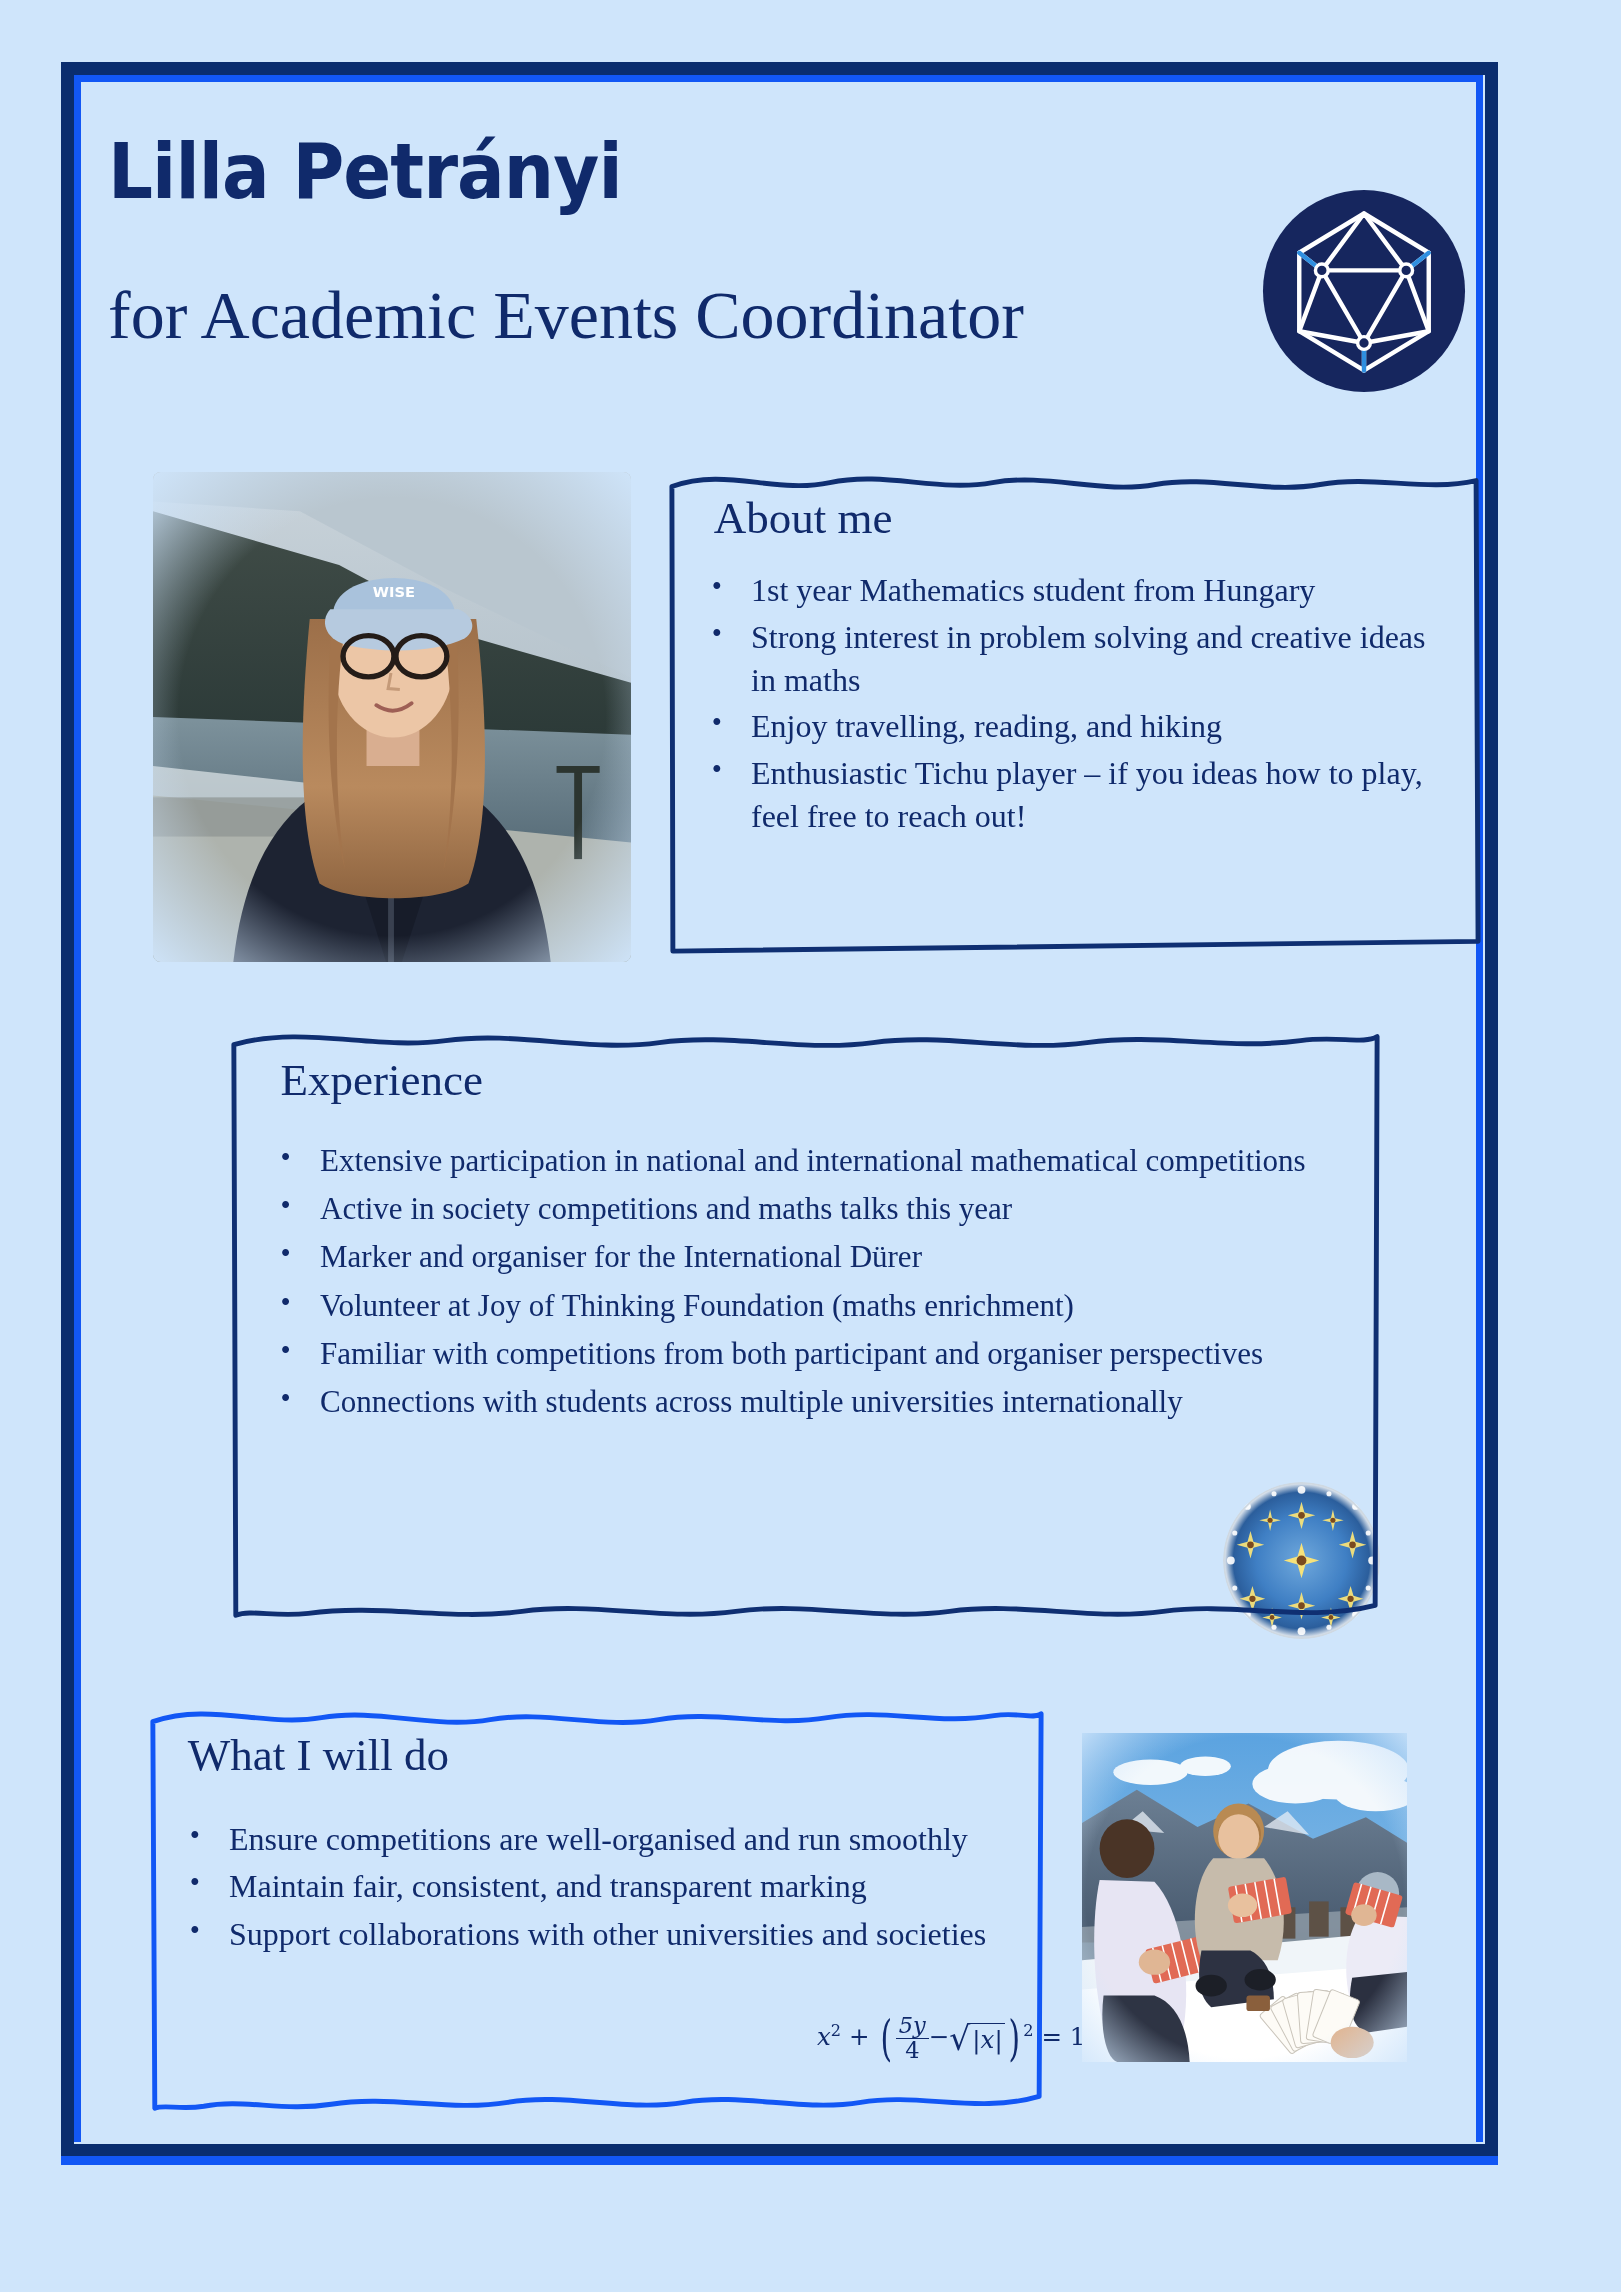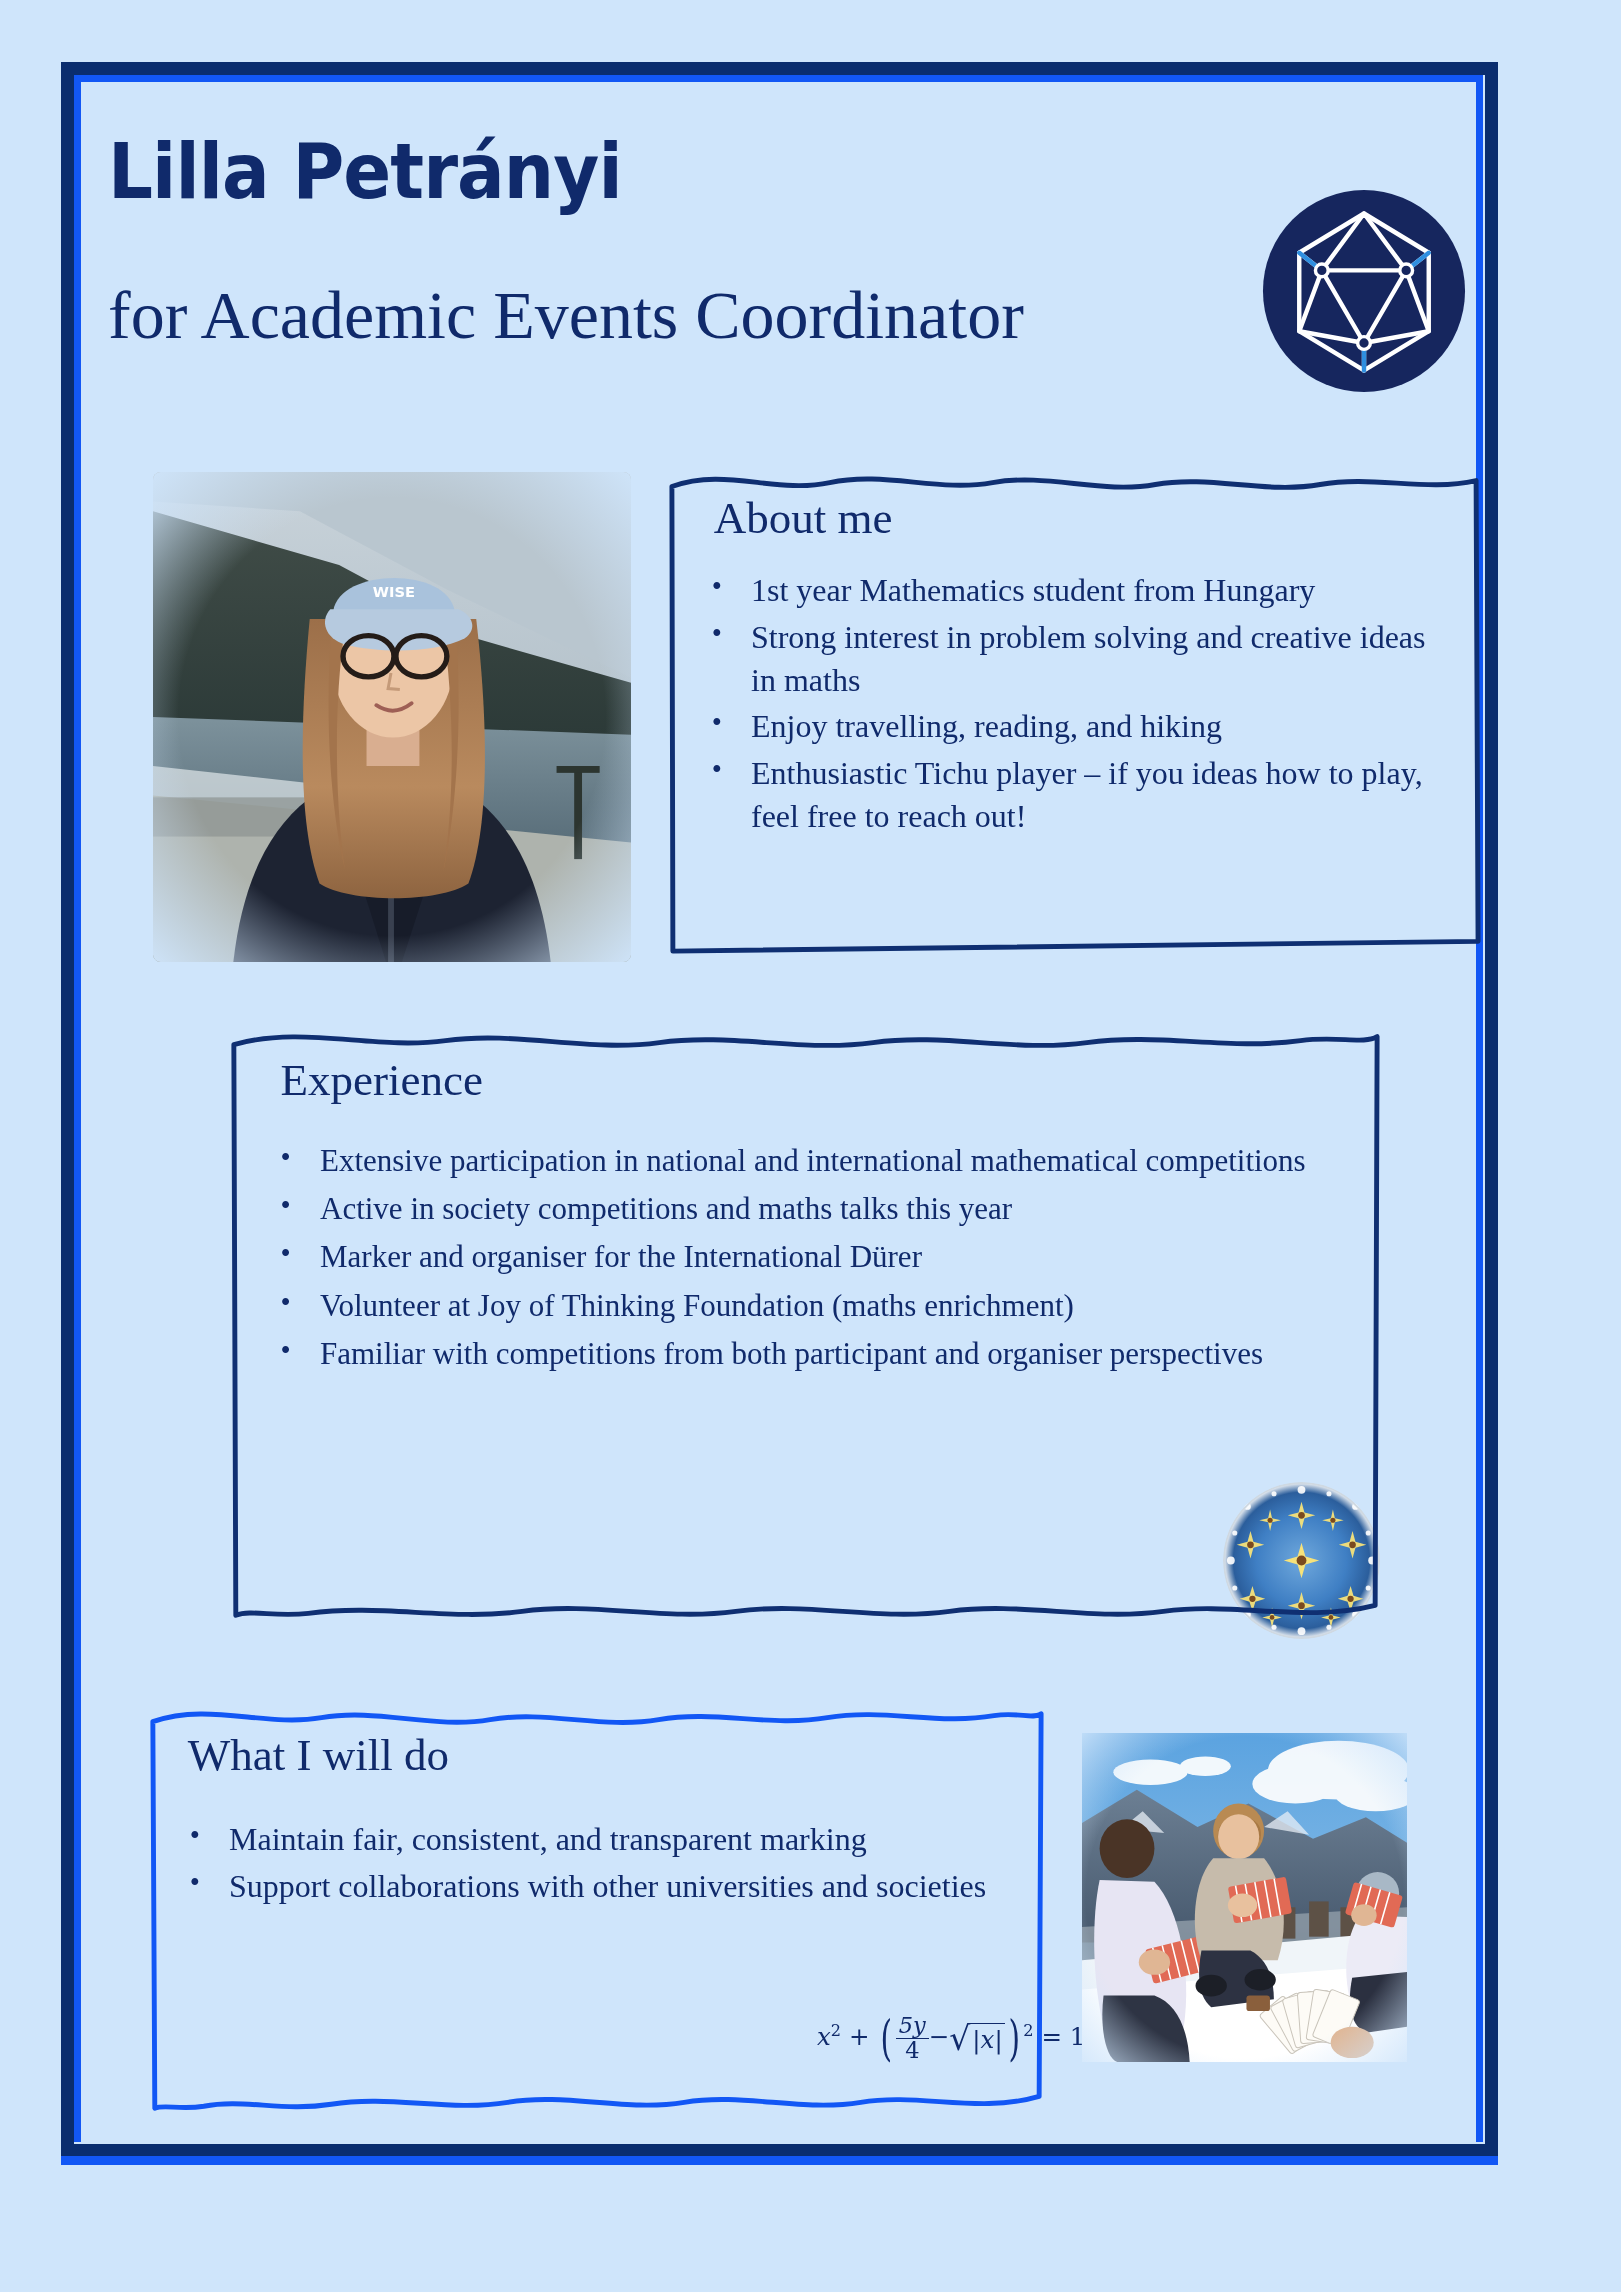--- a/index.html
+++ b/index.html
@@ -469,38 +469,40 @@
              Z" fill="none" stroke="#0f2f72" stroke-width="5" stroke-linejoin="round"></path>
   </svg>
   <div class="box-content" id="experience-content">
     <div class="section-title">Experience</div>
     <ul class="bullets" id="experience-list">
       <li>Extensive participation in national and international mathematical competitions</li>
       <li>Active in society competitions and maths talks this year</li>
       <li>Marker and organiser for the International Dürer</li>
       <li>Volunteer at Joy of Thinking Foundation (maths enrichment)</li>
       <li>Familiar with competitions from both participant and organiser perspectives</li>
+      <li>Connections with students across multiple universities internationally</li>
     </ul>
   </div>
 </div>
 
 <div class="wavy-box" id="plans-box">
   <svg viewBox="0 0 920 426" preserveAspectRatio="none">
     <path d="M8,22
              C 66,2 122,28 180,18 C 238,8 294,30 352,20 C 410,10 466,30 524,20
              C 582,10 638,28 696,18 C 754,8 808,26 866,16 C 890,12 906,20 914,14
              L 912,404
              C 850,422 790,400 730,410 C 670,420 610,400 550,410
              C 490,420 430,400 370,410 C 310,420 250,402 190,412
              C 140,420 100,406 60,414 C 36,418 20,412 10,416
              Z" fill="none" stroke="#1257f5" stroke-width="5" stroke-linejoin="round"></path>
   </svg>
   <div class="box-content" id="plans-content">
     <div class="section-title">What I will do</div>
     <ul class="bullets" id="plans-list">
+      <li>Ensure competitions are well-organised and run smoothly</li>
       <li>Maintain fair, consistent, and transparent marking</li>
       <li>Support collaborations with other universities and societies</li>
     </ul>
   </div>
 </div>
 
 <div id="heart-formula">
   <span class="mit">x</span><span class="msup">2</span>
   <span>+</span>
   <span class="bigparen">(</span><span class="mfrac"><span class="num mit">5y</span><span class="den">4</span></span><span>−</span><span class="msqrt"><span class="rad">√</span><span class="bar mit">|x|</span></span><span class="bigparen">)</span><span class="msup">2</span>

